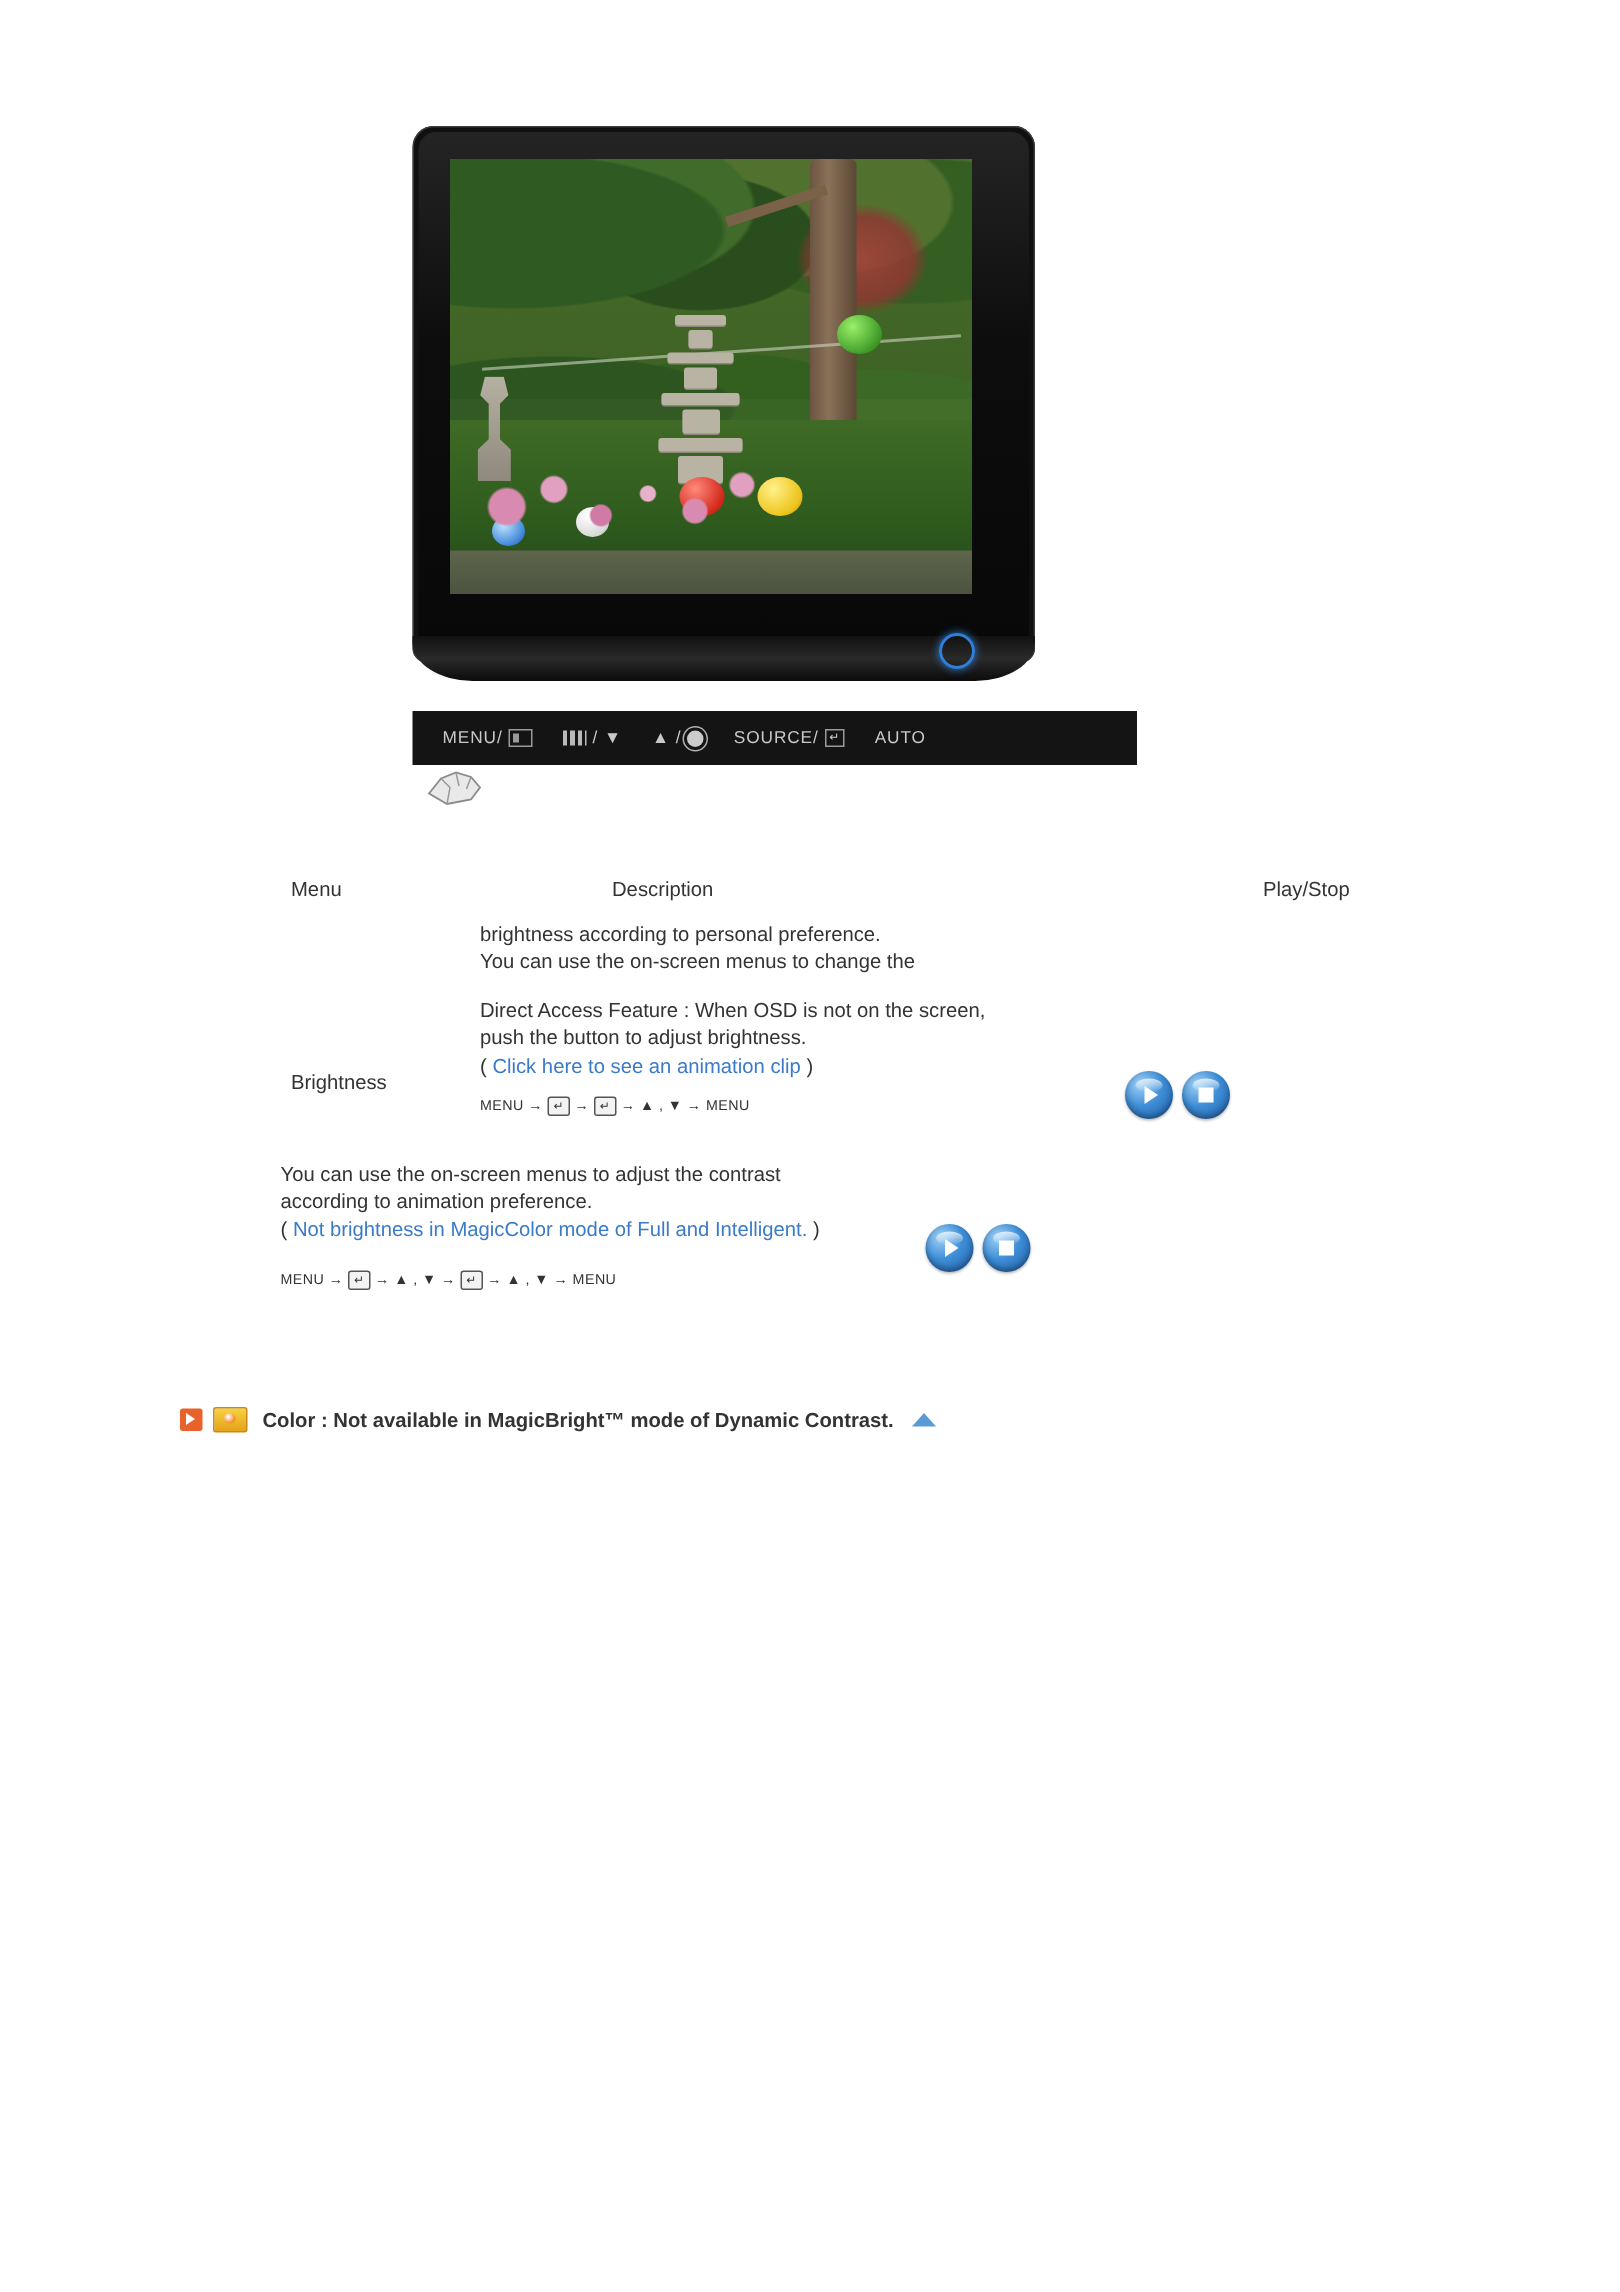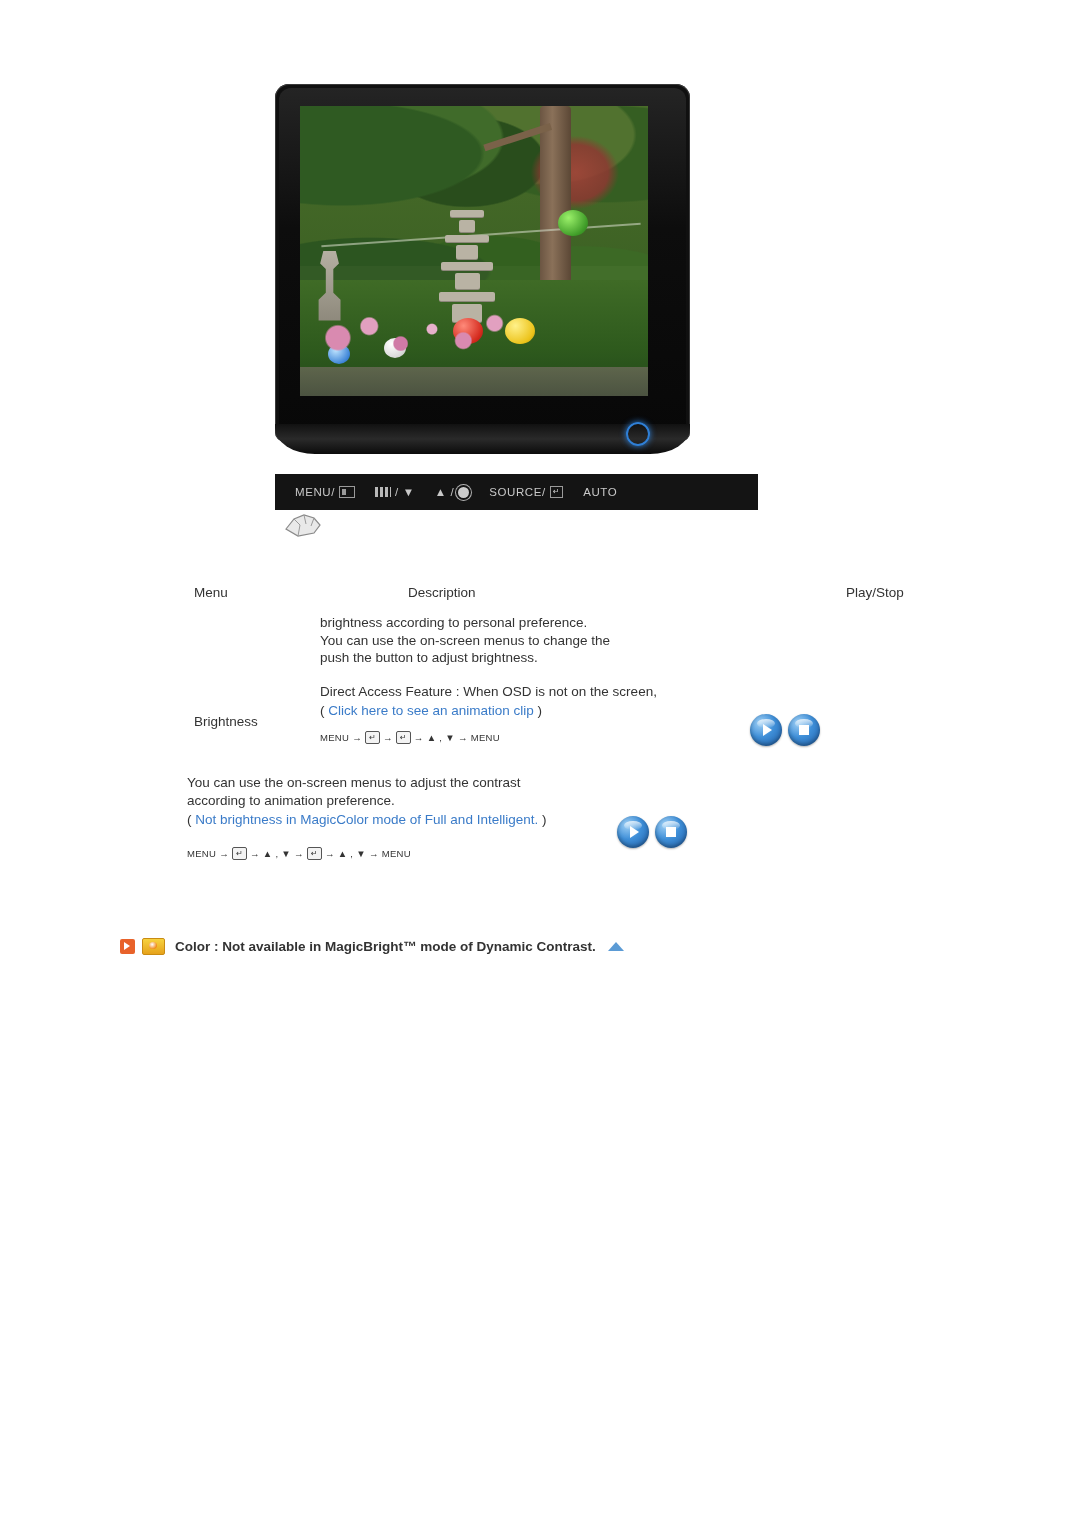--- a/index.html
+++ b/index.html
@@ -217,21 +217,21 @@
     font-size: 13.5px;
     color: #333;
   }
   .col-play {
     flex: 1 1 auto;
     font-size: 13.5px;
     color: #333;
   }
   .hdr .col-menu { padding-left: 6px; }
   .hdr .col-desc { padding-left: 87px; }
-  .hdr .col-play { padding-left: 4px; text-align: center; }
+  .hdr .col-play { padding-left: 4px; }
   .hdr { padding-bottom: 14px; }
   .menu-label { padding-left: 6px; }
   .desc-line { line-height: 17.5px; }
   .hint-blue { color: #3a7bc8; }
 
   .path-line {
     margin-top: 11px;
     font-size: 9.5px;
     color: #333;
     letter-spacing: 0.3px;
@@ -409,22 +409,22 @@
     <div class="col-menu">Menu</div>
     <div class="col-desc">Description</div>
     <div class="col-play">Play/Stop</div>
   </div>
 
   <div class="trow" style="min-height:112px;">
     <div class="col-menu menu-label" style="padding-top:100px;">Brightness</div>
     <div class="col-desc" style="margin-left:-1px;">
       <div class="desc-line">brightness according to personal preference.</div>
       <div class="desc-line">You can use the on-screen menus to change the</div>
+      <div class="desc-line" style="padding-top:16px;">Direct Access Feature : When OSD is not on the screen,</div>
       <div class="desc-line">push the button to adjust brightness.</div>
-      <div class="desc-line" style="padding-top:16px;">Direct Access Feature : When OSD is not on the screen,</div>
       <div class="desc-line" style="padding-top:2px;">
         <span>( </span><a class="hint-blue" href="#" style="text-decoration:none;">Click here to see an animation clip</a><span> )</span>
       </div>
       <div class="path-line">
         <span>MENU</span>
         <span>→</span>
         <span class="key-enter">↵</span>
         <span>→</span>
         <span class="key-enter">↵</span>
         <span>→</span>

